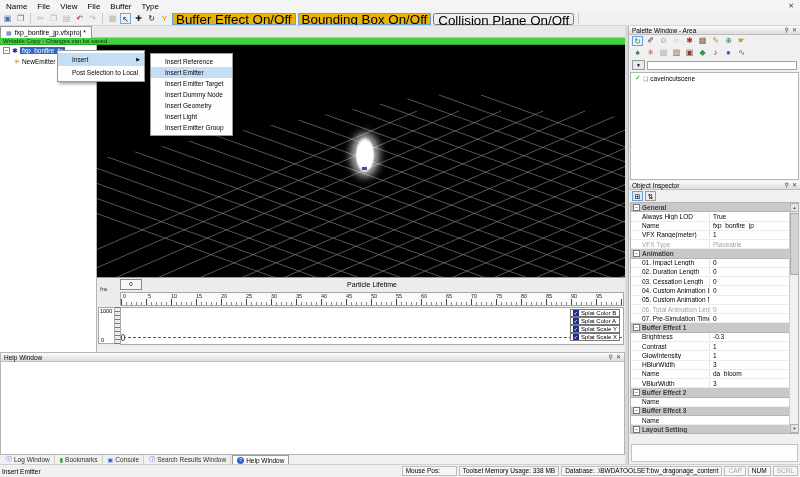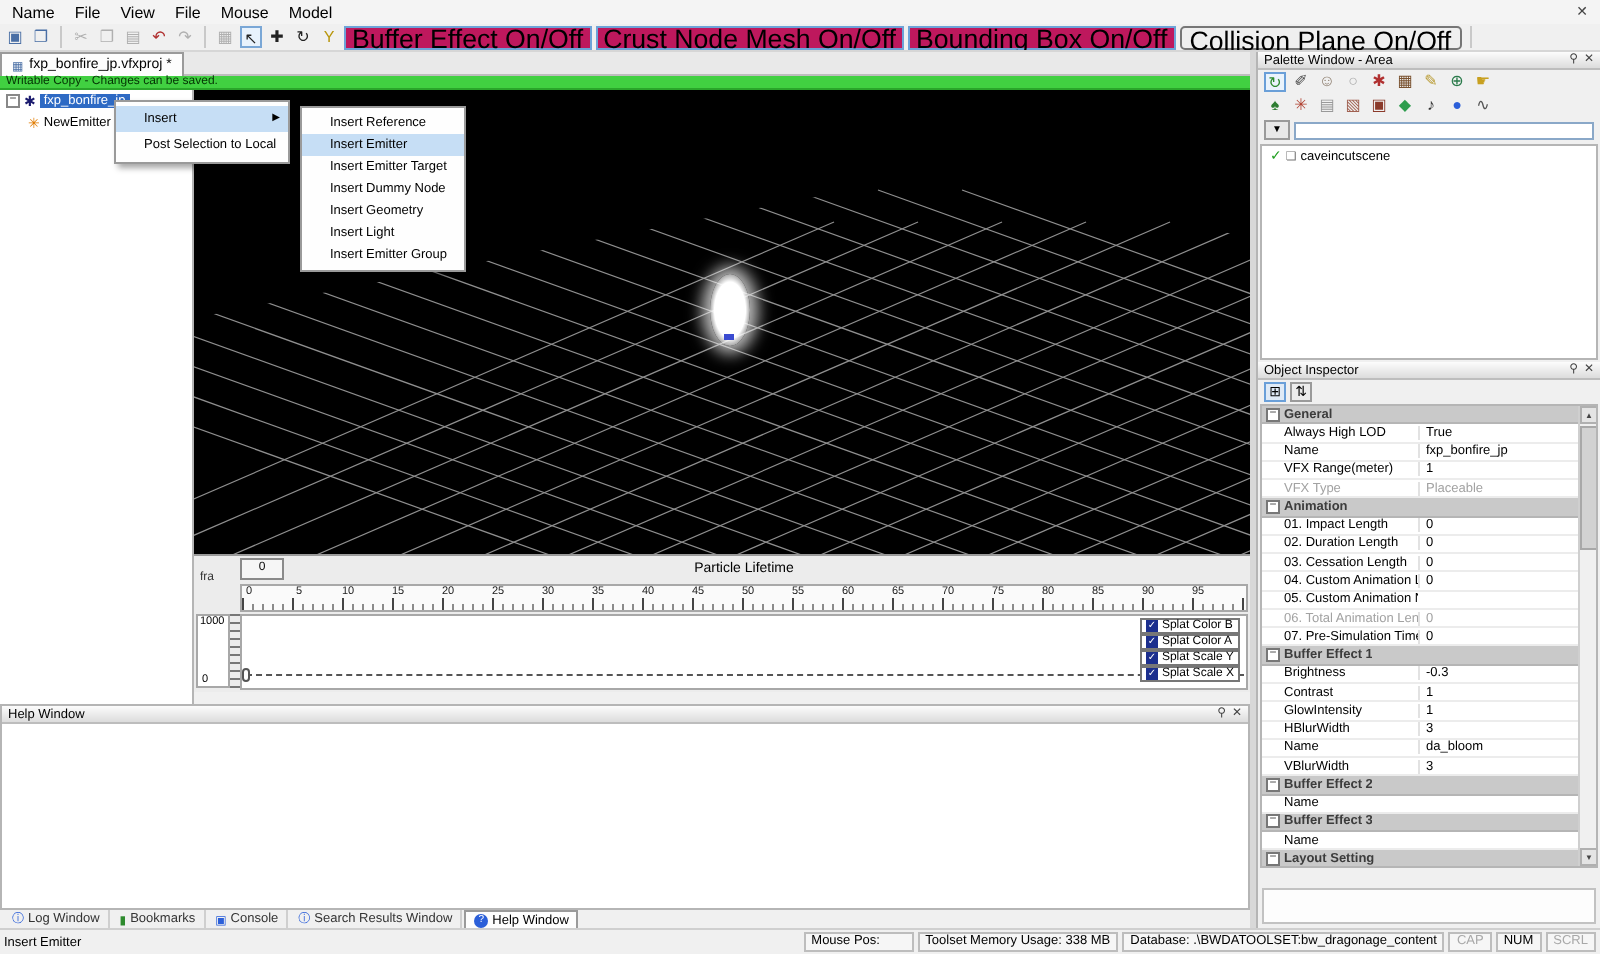--- a/index.html
+++ b/index.html
@@ -13,21 +13,21 @@
   .menu-item { cursor:default; }
   #menubar-close { margin-left:auto; font-size:7px; color:#444; }
 
   
   #toolbar { position:absolute; left:0; top:12px; width:800px; height:14px; background:#f0f0f0;
              border-bottom:1px solid #d6d6d6; display:flex; align-items:center; gap:2px;
              padding:0 2px; font-size:7px; white-space:nowrap; overflow:hidden; }
   .tbico { display:inline-block; width:11px; height:11px; line-height:11px; text-align:center; font-size:8px; }
   .tbico.boxed { border:1px solid #7aa7d6; background:#e8f2fc; }
   .tbsep { width:1px; height:11px; background:#c9c9c9; margin:0 2px; }
-  .tbtoggle { border:1px solid #6da3d8; background:#be185d; padding:1px 3px; height:12px; line-height:9px; }
+  .tbtoggle { border:1px solid #6da3d8; background:#eab308; padding:1px 3px; height:12px; line-height:9px; }
   .tbflat { padding:1px 3px; height:12px; line-height:9px; }
 
   
   #tabrow { position:absolute; left:0; top:26px; width:625px; height:12px; background:#e9e9e9; border-bottom:1px solid #bdbdbd; display:flex; }
   .doc-tab { display:flex; align-items:center; gap:3px; background:#fdfdfd; border:1px solid #9a9a9a; border-bottom:none;
              padding:0 5px; font-size:7px; height:12px; }
   #greenbar { position:absolute; left:0; top:38px; width:625px; height:7px; background:#41d041;
               font-size:6px; line-height:7px; padding-left:3px; color:#043204; border-bottom:1px solid #2aa52a; }
 
   
@@ -131,42 +131,41 @@
 </head>
 <body>
 
 <div id="app">
 
   <div id="menubar">
     <span class="menu-item">Name</span>
     <span class="menu-item">File</span>
     <span class="menu-item">View</span>
     <span class="menu-item">File</span>
-    <span class="menu-item">Mouse</span>
-    <span class="menu-item">Model</span>
+    <span class="menu-item">Buffer</span>
+    <span class="menu-item">Type</span>
     <span id="menubar-close">✕</span>
   </div>
 
   <div id="toolbar">
     <span class="tbico" style="color: rgb(74, 111, 165);">▣</span>
     <span class="tbico" style="color: rgb(74, 111, 165);">❐</span>
     <span class="tbsep"></span>
     <span class="tbico" style="color: rgb(176, 176, 176);">✂</span>
     <span class="tbico" style="color: rgb(176, 176, 176);">❐</span>
     <span class="tbico" style="color: rgb(176, 176, 176);">▤</span>
     <span class="tbico" style="color: rgb(176, 48, 48);">↶</span>
     <span class="tbico" style="color: rgb(176, 176, 176);">↷</span>
     <span class="tbsep"></span>
     <span class="tbico" style="color: rgb(176, 176, 176);">▦</span>
     <span class="tbico boxed" style="color: rgb(34, 34, 34);">↖</span>
     <span class="tbico" style="color: rgb(34, 34, 34);">✚</span>
     <span class="tbico" style="color: rgb(34, 34, 34);">↻</span>
     <span class="tbico" style="color: rgb(184, 150, 12);">Y</span>
     <button class="tbtoggle">Buffer Effect On/Off</button>
-    <button class="tbtoggle">Crust Node Mesh On/Off</button>
     <button class="tbtoggle">Bounding Box On/Off</button>
     <button class="tbflat">Collision Plane On/Off</button>
 
     <span class="tbsep"></span>
 
   </div>
 
   <div id="tabrow">
     <div class="doc-tab">
       <span class="btab-ico" style="color:#4a6fa5">▦</span>

